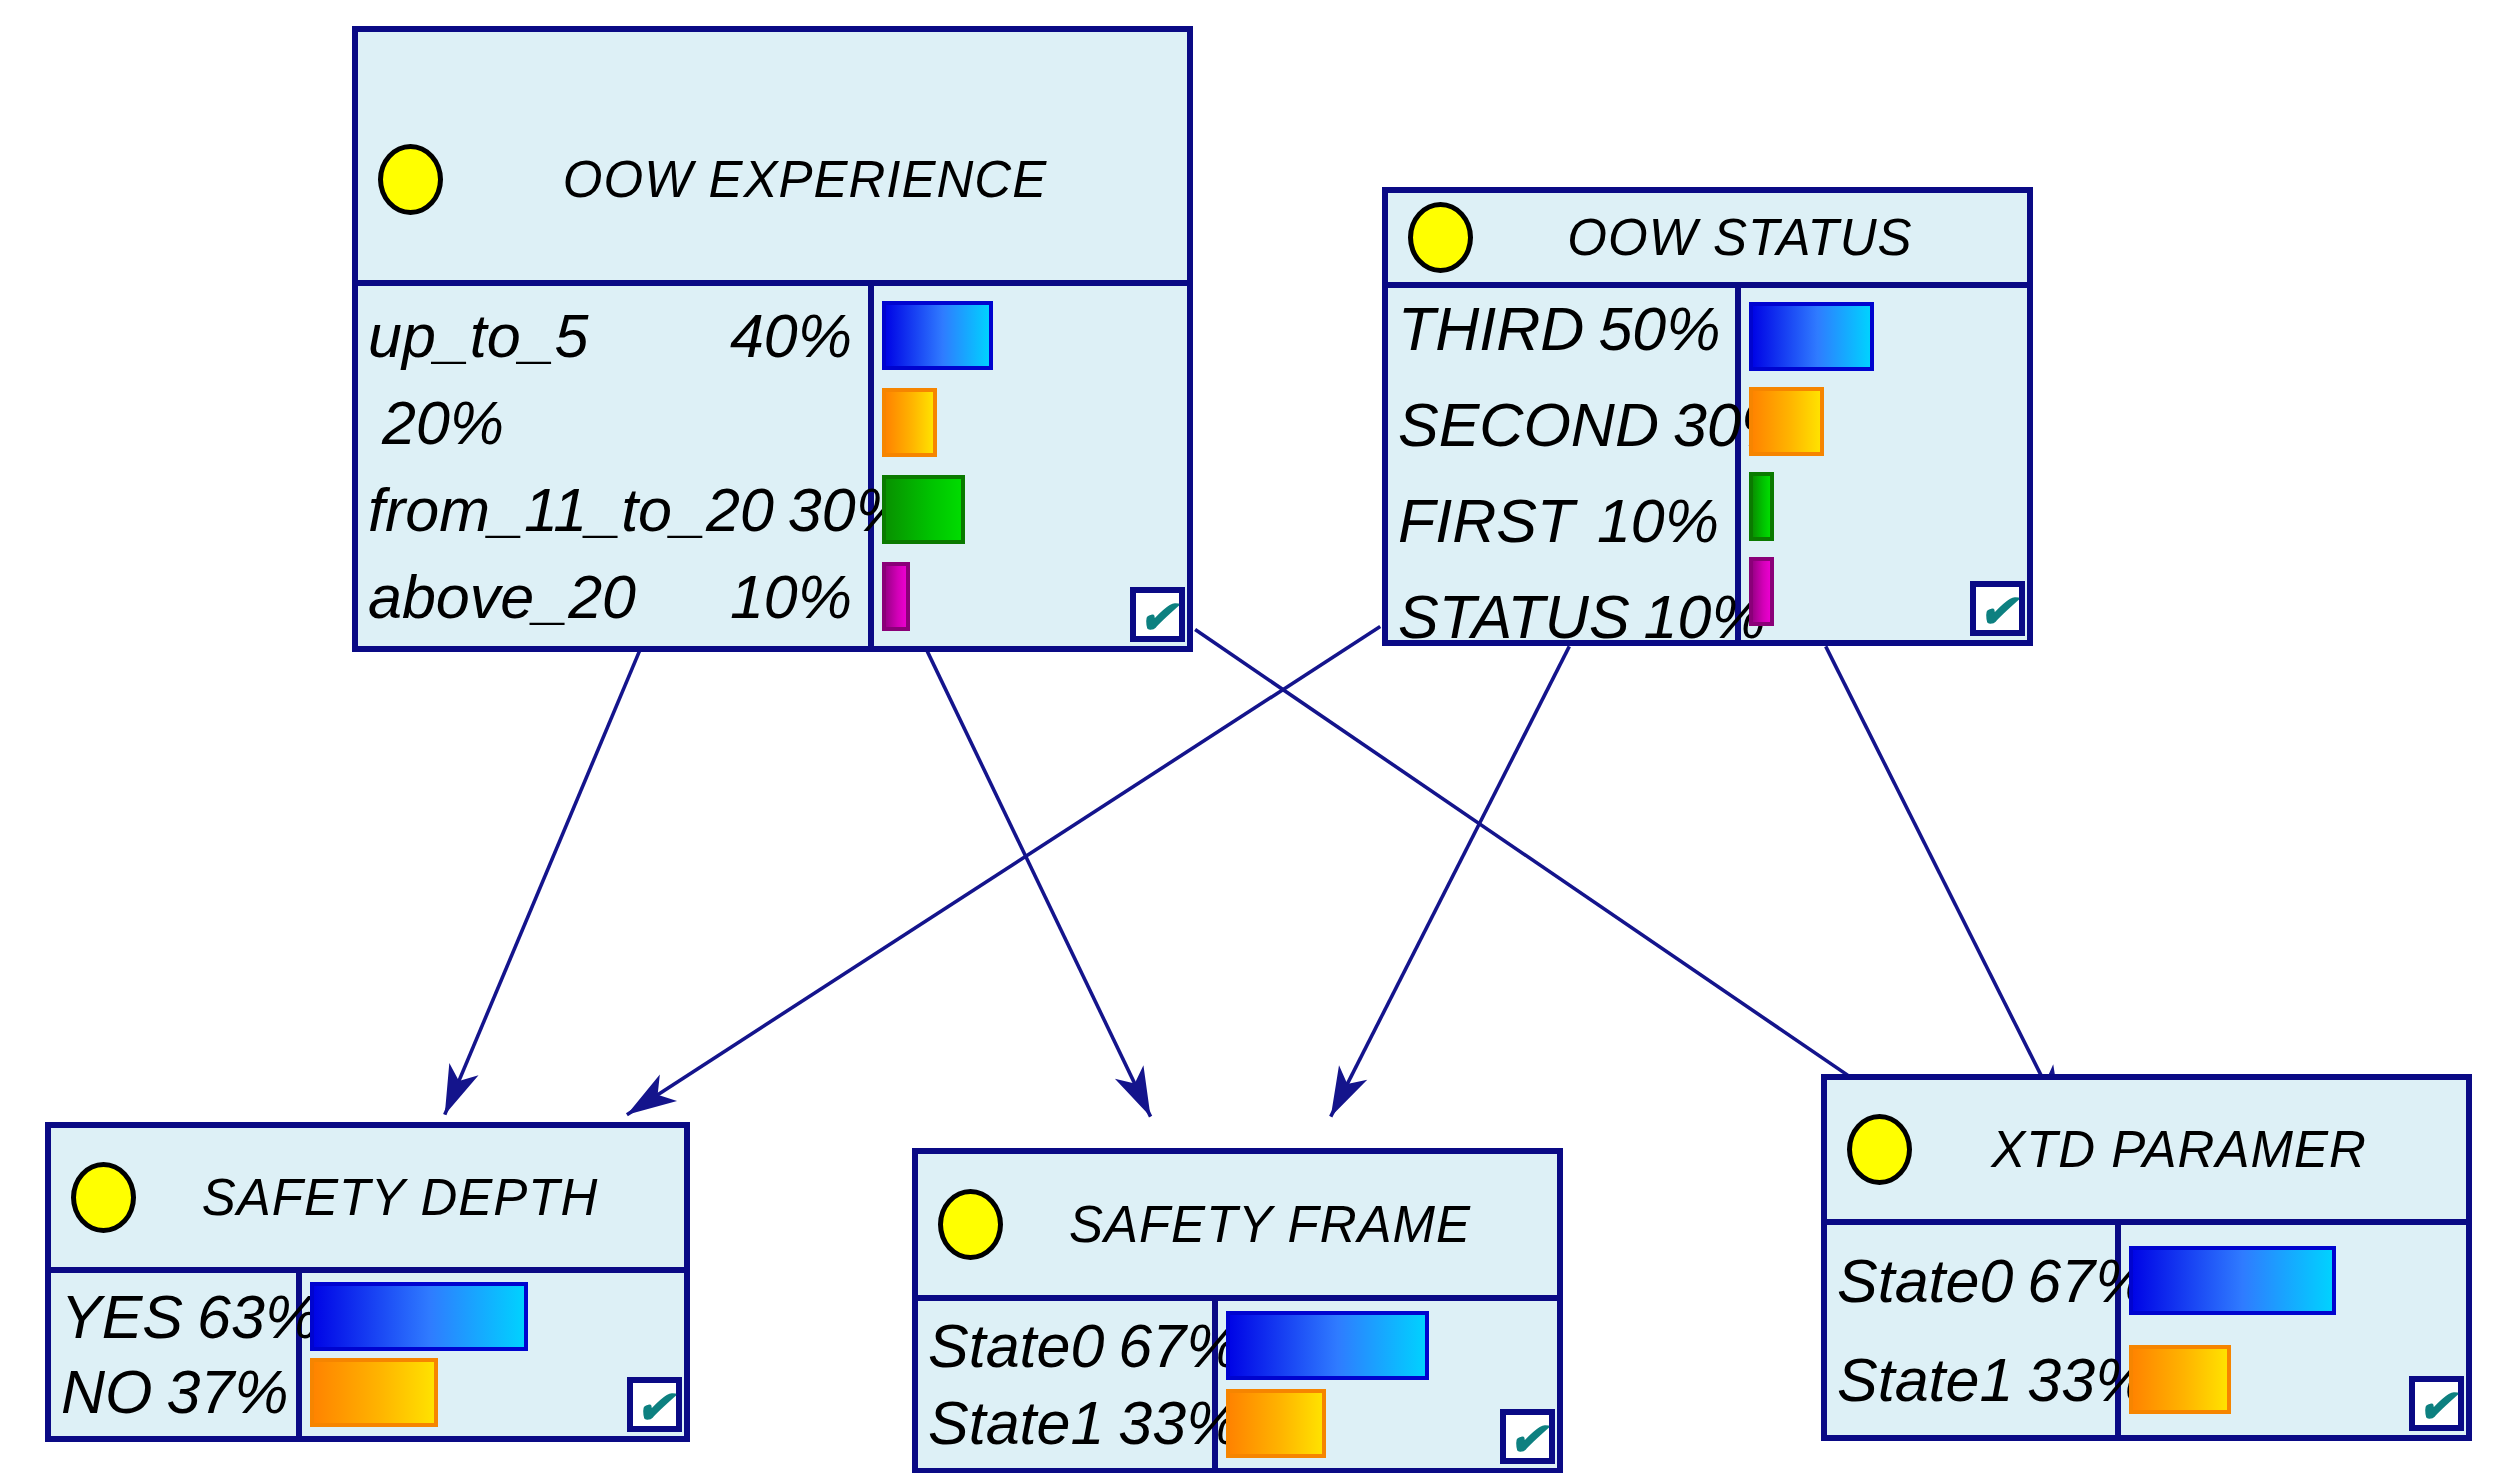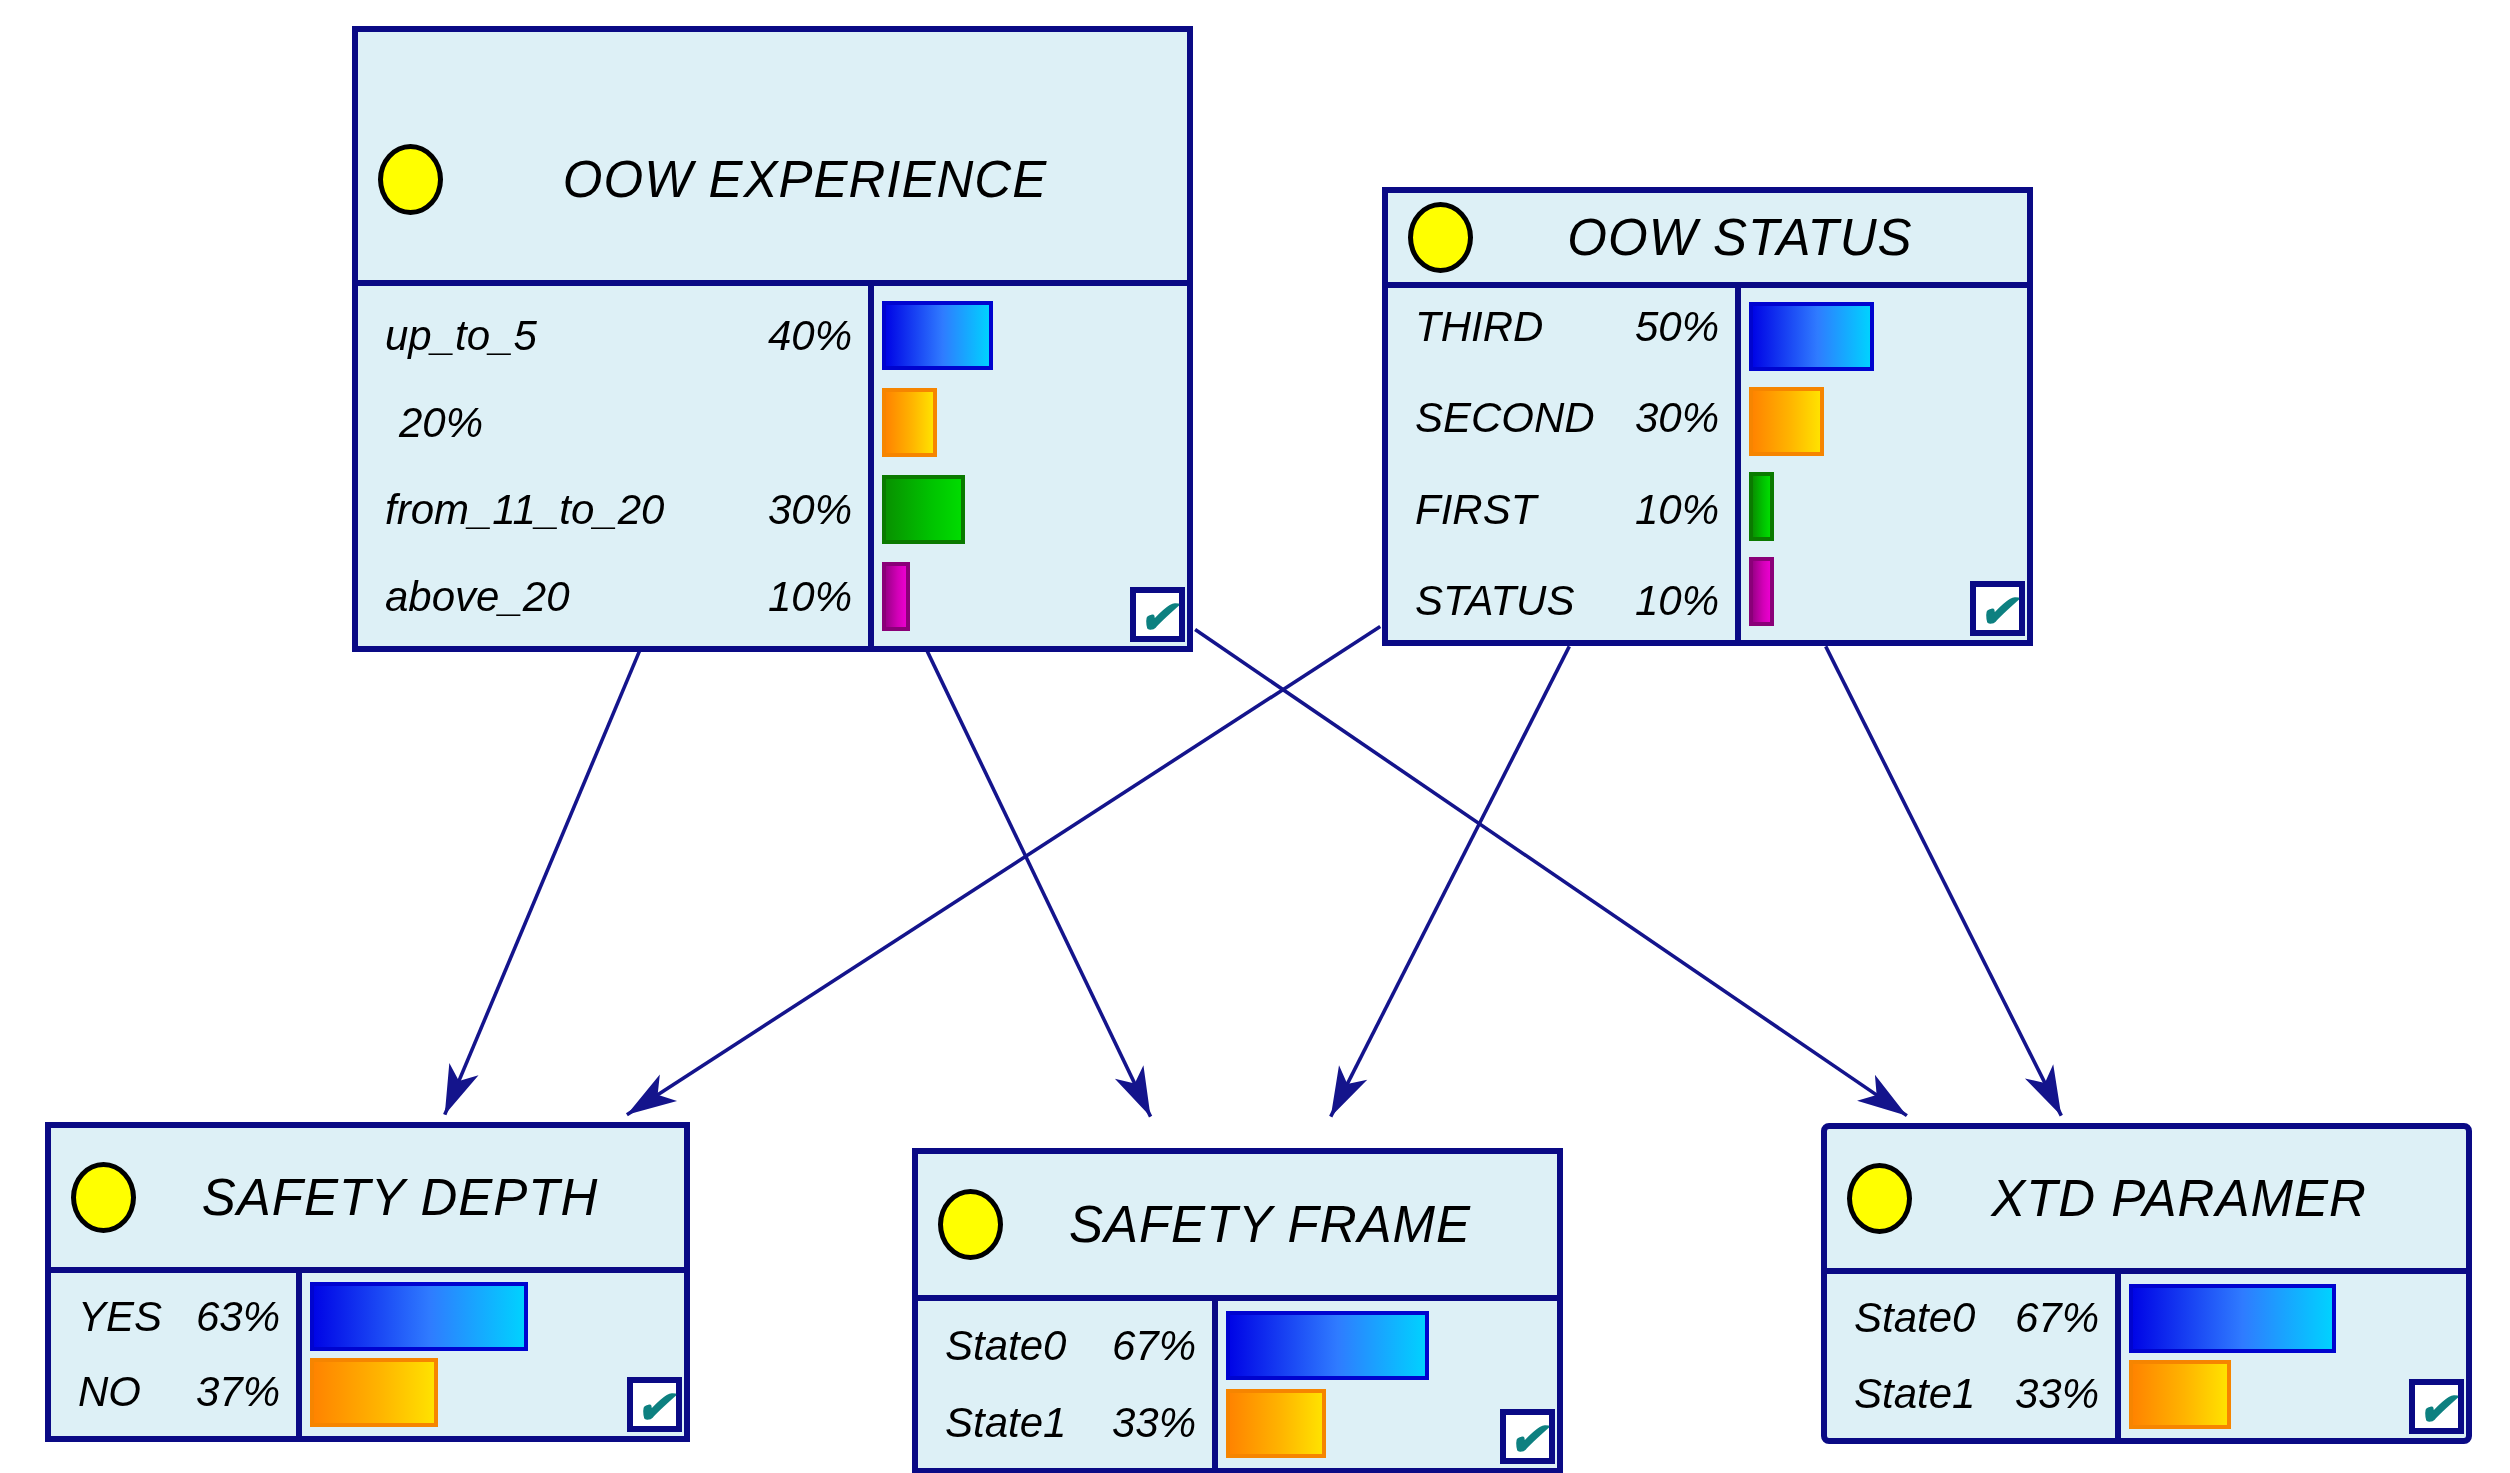--- a/index.html
+++ b/index.html
@@ -75,23 +75,23 @@
     display: flex;
     flex-direction: column;
     justify-content: space-around;
     padding: 6px 0;
     flex: 0 0 auto;
   }
   .state-row {
     display: flex;
     align-items: center;
     justify-content: space-between;
-    padding-left: 27px;
+    padding-left: 10px;
     padding-right: 16px;
-    font-size: 42px;
+    font-size: 61px;
     color: #000000;
     white-space: nowrap;
   }
   .state-label { text-align: left; }
   .state-pct { text-align: right; padding-left: 14px; }
   .bars-col {
     flex: 1 1 auto;
     display: flex;
     flex-direction: column;
     justify-content: space-around;
@@ -305,21 +305,21 @@
         <div class="bar-row">
           <div class="bar bar-orange" style="width: 33%;"></div>
         </div>
       </div>
     </div>
     <div class="evidence-checkbox">
       <span class="check-glyph">✔</span>
     </div>
   </div>
 
-  <div class="node" style="left:1821px; top:1123px; width:651px; height:321px;border-radius:8px;">
+  <div class="node" style="left:1821px; top:1074px; width:651px; height:367px;">
     <div class="node-header" style="height:145px;">
       <div class="node-circle"></div>
       <div class="node-title">XTD PARAMER</div>
     </div>
     <div class="node-body">
       <div class="labels-col" style="width:294px;">
         <div class="state-row">
           <span class="state-label">State0</span>
           <span class="state-pct">67%</span>
         </div>

